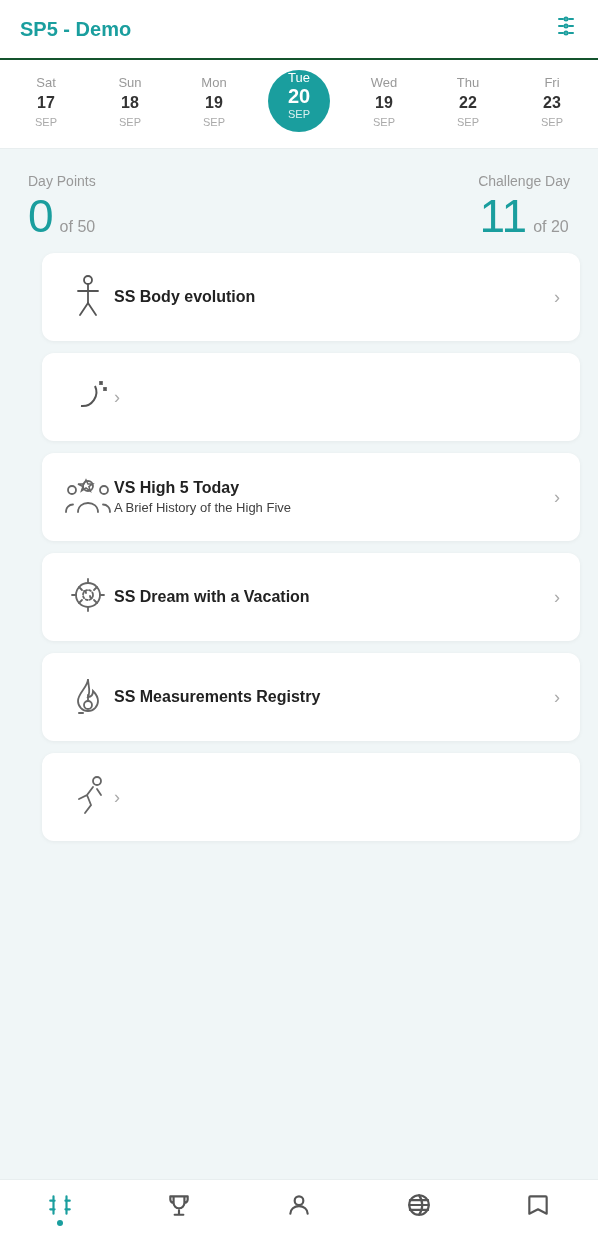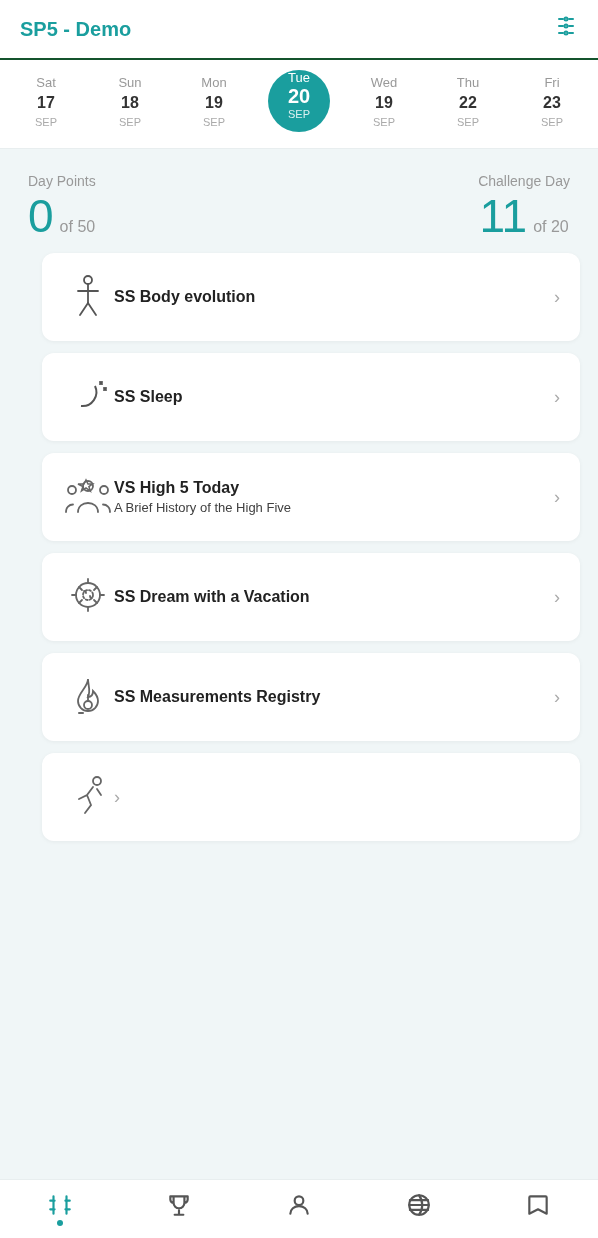--- a/index.html
+++ b/index.html
@@ -302,24 +302,20 @@
     <span class="card-chevron">›</span>
   </div>
     <div class="card">
     <div class="card-icon-wrap">
       <svg width="42" height="42" viewBox="0 0 42 42" fill="none" stroke="#555" stroke-width="2" stroke-linecap="round">
     <path d="M28 10a14 14 0 01-14 20 14 14 0 0014-20z"></path>
     <path d="M33 6l2 2M35 6l-2 2"></path>
     <path d="M37 12l2 2M39 12l-2 2"></path>
   </svg>
     </div>
-    <div class="card-text">
-      <div class="card-title">SS Sleep</div>
-
-    </div>
     <span class="card-chevron">›</span>
   </div>
     <div class="card">
     <div class="card-icon-wrap">
       <svg width="48" height="42" viewBox="0 0 48 42" fill="none" stroke="#666" stroke-width="1.8" stroke-linecap="round">
     <circle cx="24" cy="10" r="5"></circle>
     <path d="M14 36c0-5.5 4.5-9 10-9s10 3.5 10 9"></path>
     <circle cx="8" cy="14" r="4"></circle>
     <path d="M2 36c0-4.5 3-7.5 7-7.5"></path>
     <circle cx="40" cy="14" r="4"></circle>

